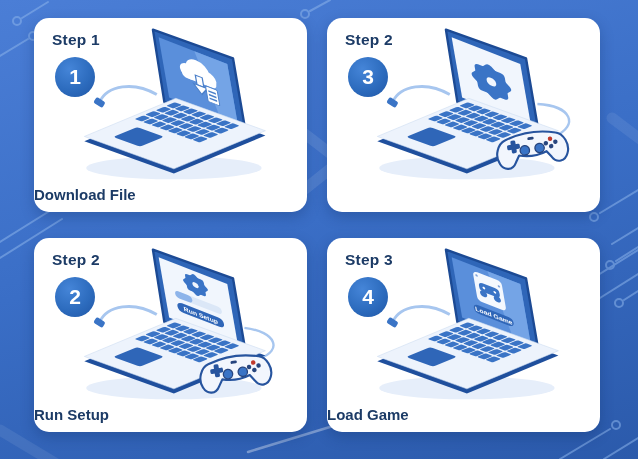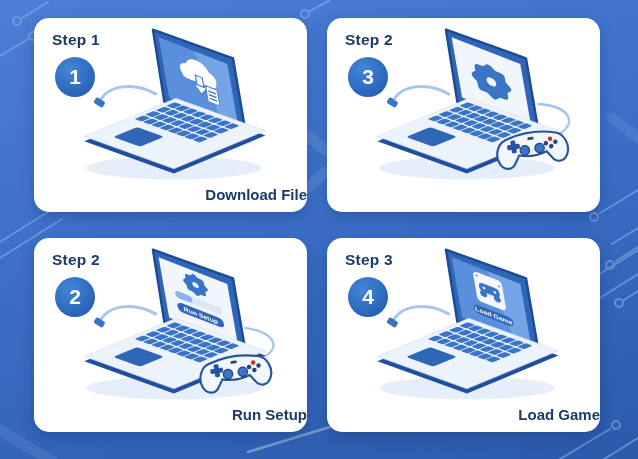--- a/index.html
+++ b/index.html
@@ -23,21 +23,21 @@
     font-size:15.5px;font-weight:bold;color:#1c3b66;letter-spacing:.2px;
   }
   .badge{
     position:absolute;left:21px;top:39px;width:40px;height:40px;border-radius:50%;
     background:radial-gradient(circle at 36% 30%,#4585d8 0%,#2d6cbe 55%,#1f56a6 100%);
     display:flex;align-items:center;justify-content:center;
   }
   .badge span{color:#ffffff;font-size:21px;font-weight:bold;}
   .illo{position:absolute;left:22px;top:6px;width:232px;height:162px;}
   .caption{
-    position:absolute;left:0;bottom:9px;width:100%;text-align:right;
+    position:absolute;left:0;bottom:9px;width:100%;text-align:left;
     font-size:15px;font-weight:600;color:#1c3b66;
   }
   .defs-holder{position:absolute;width:0;height:0;overflow:hidden;}
 </style>
 </head>
 <body>
 
 <div class="canvas">
 
   <svg class="bg-svg" viewBox="0 0 638 459">

